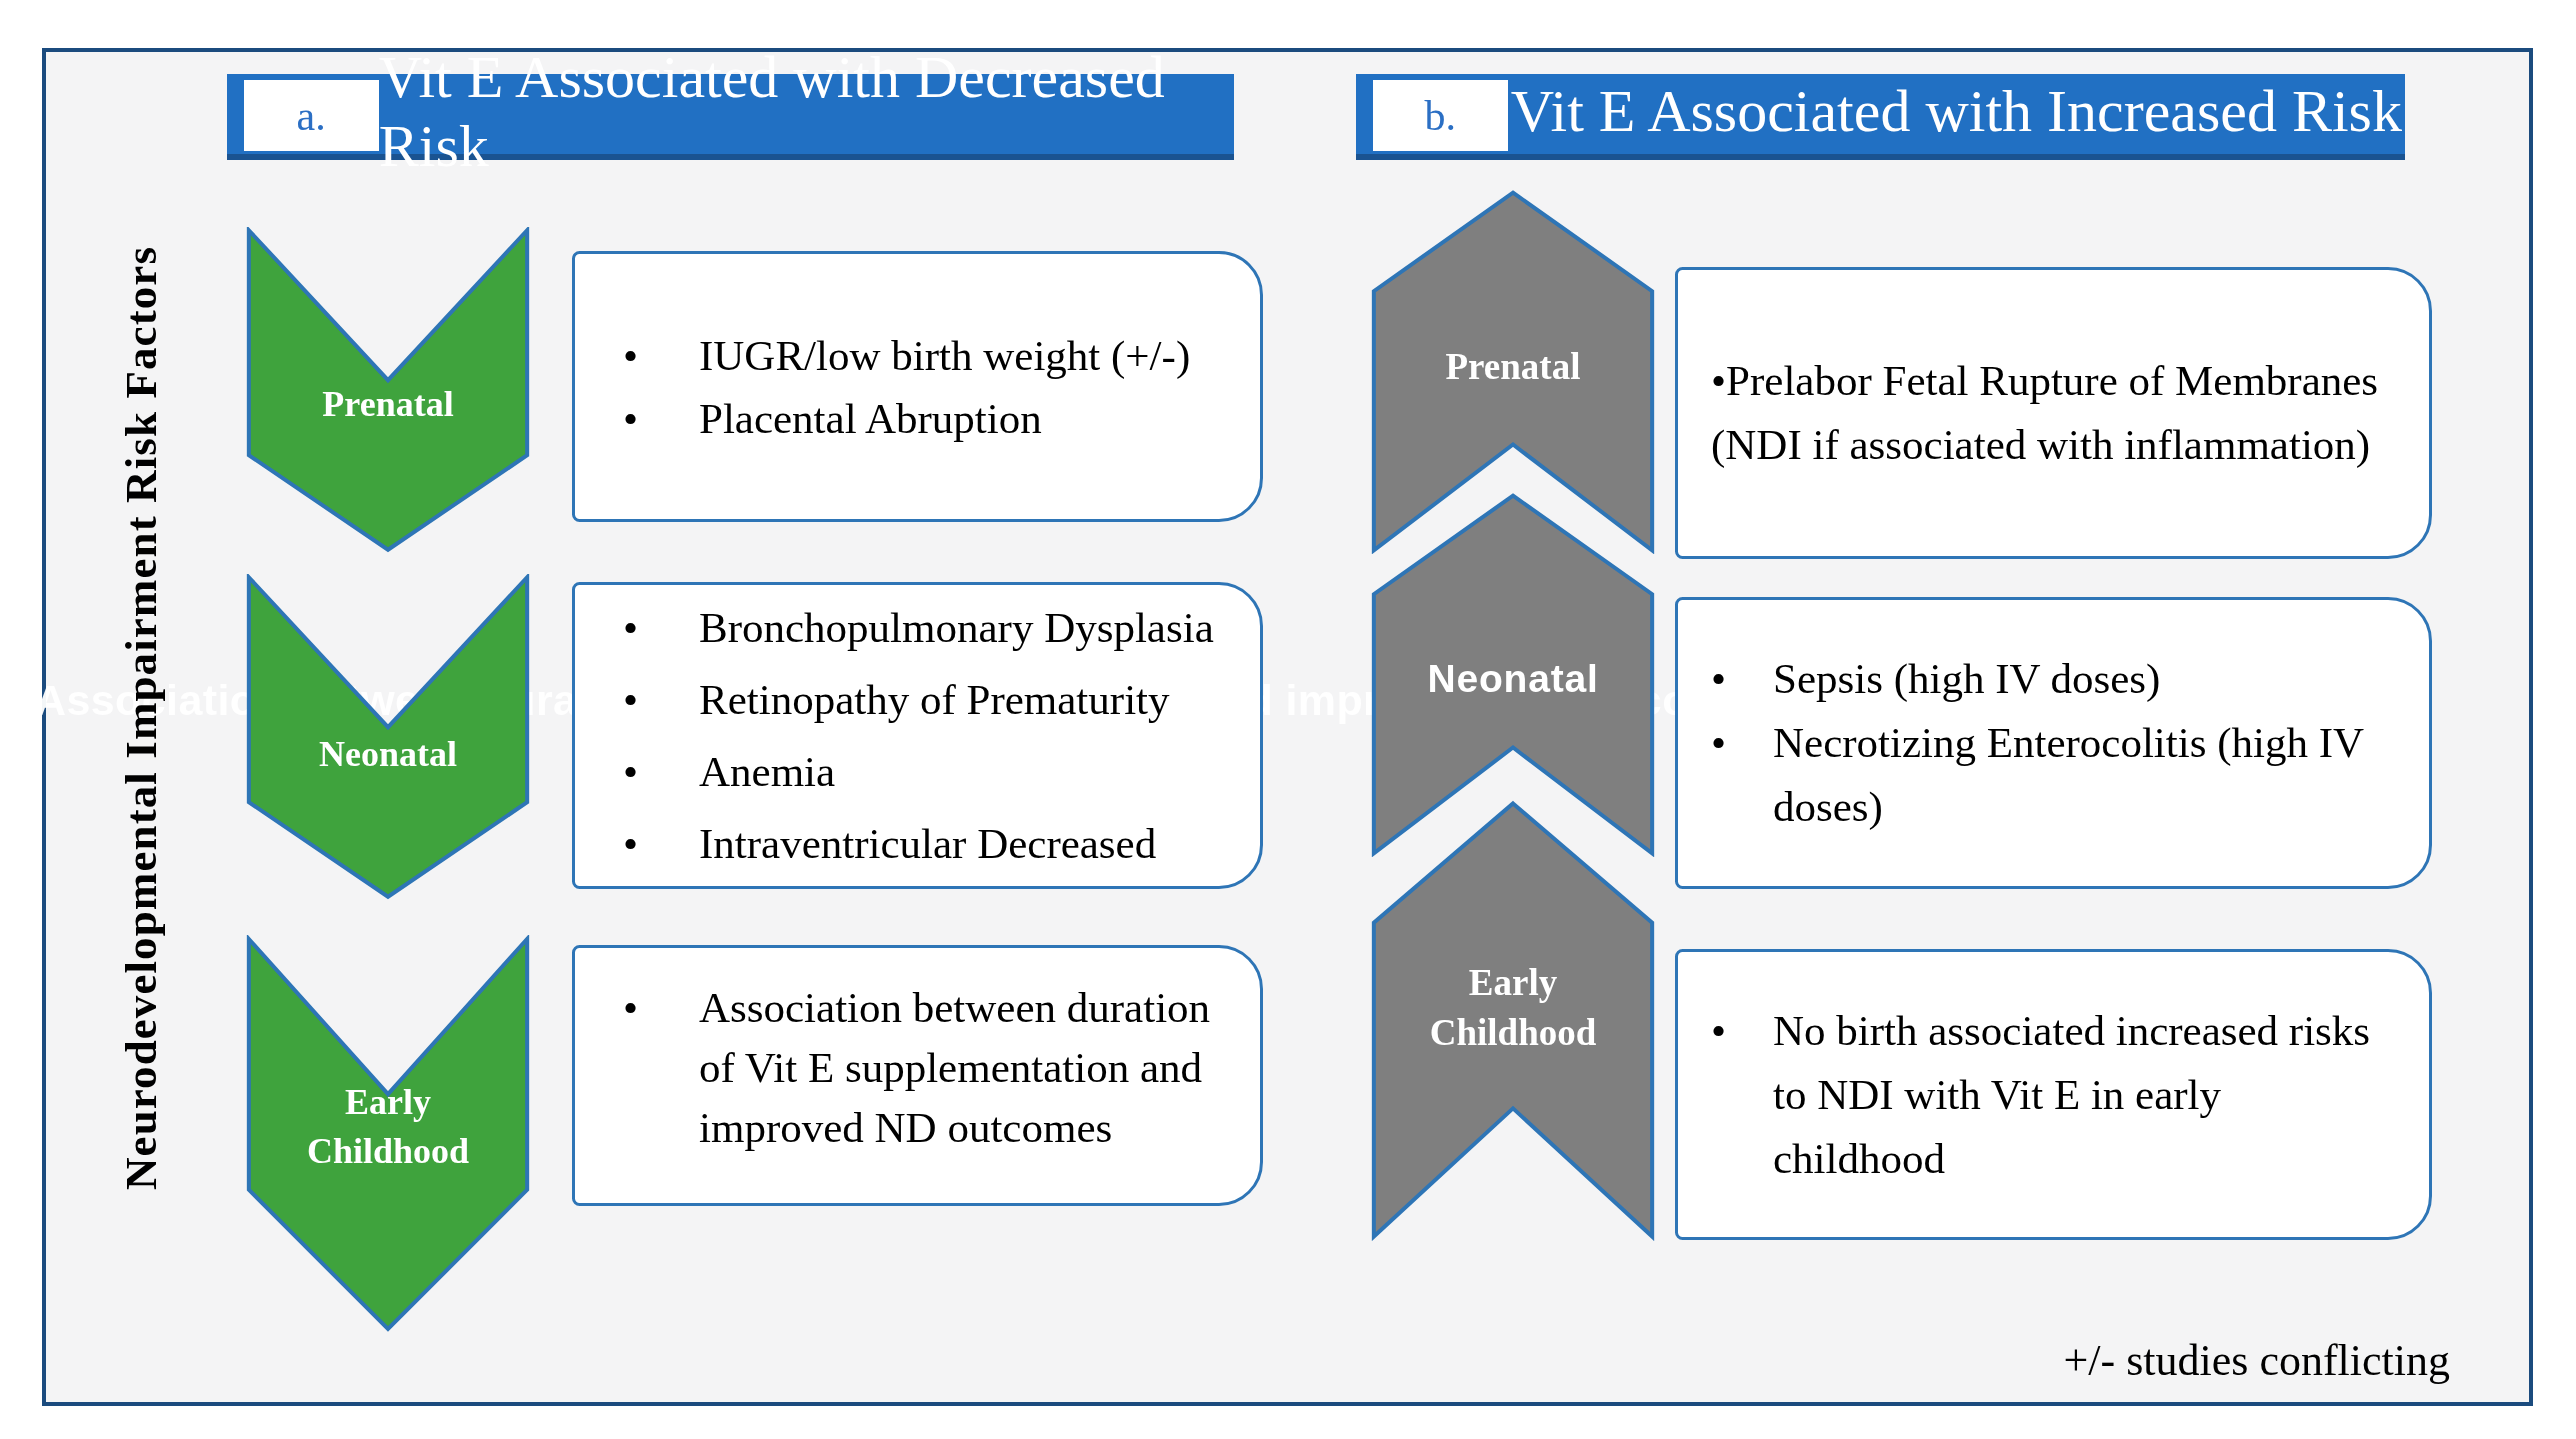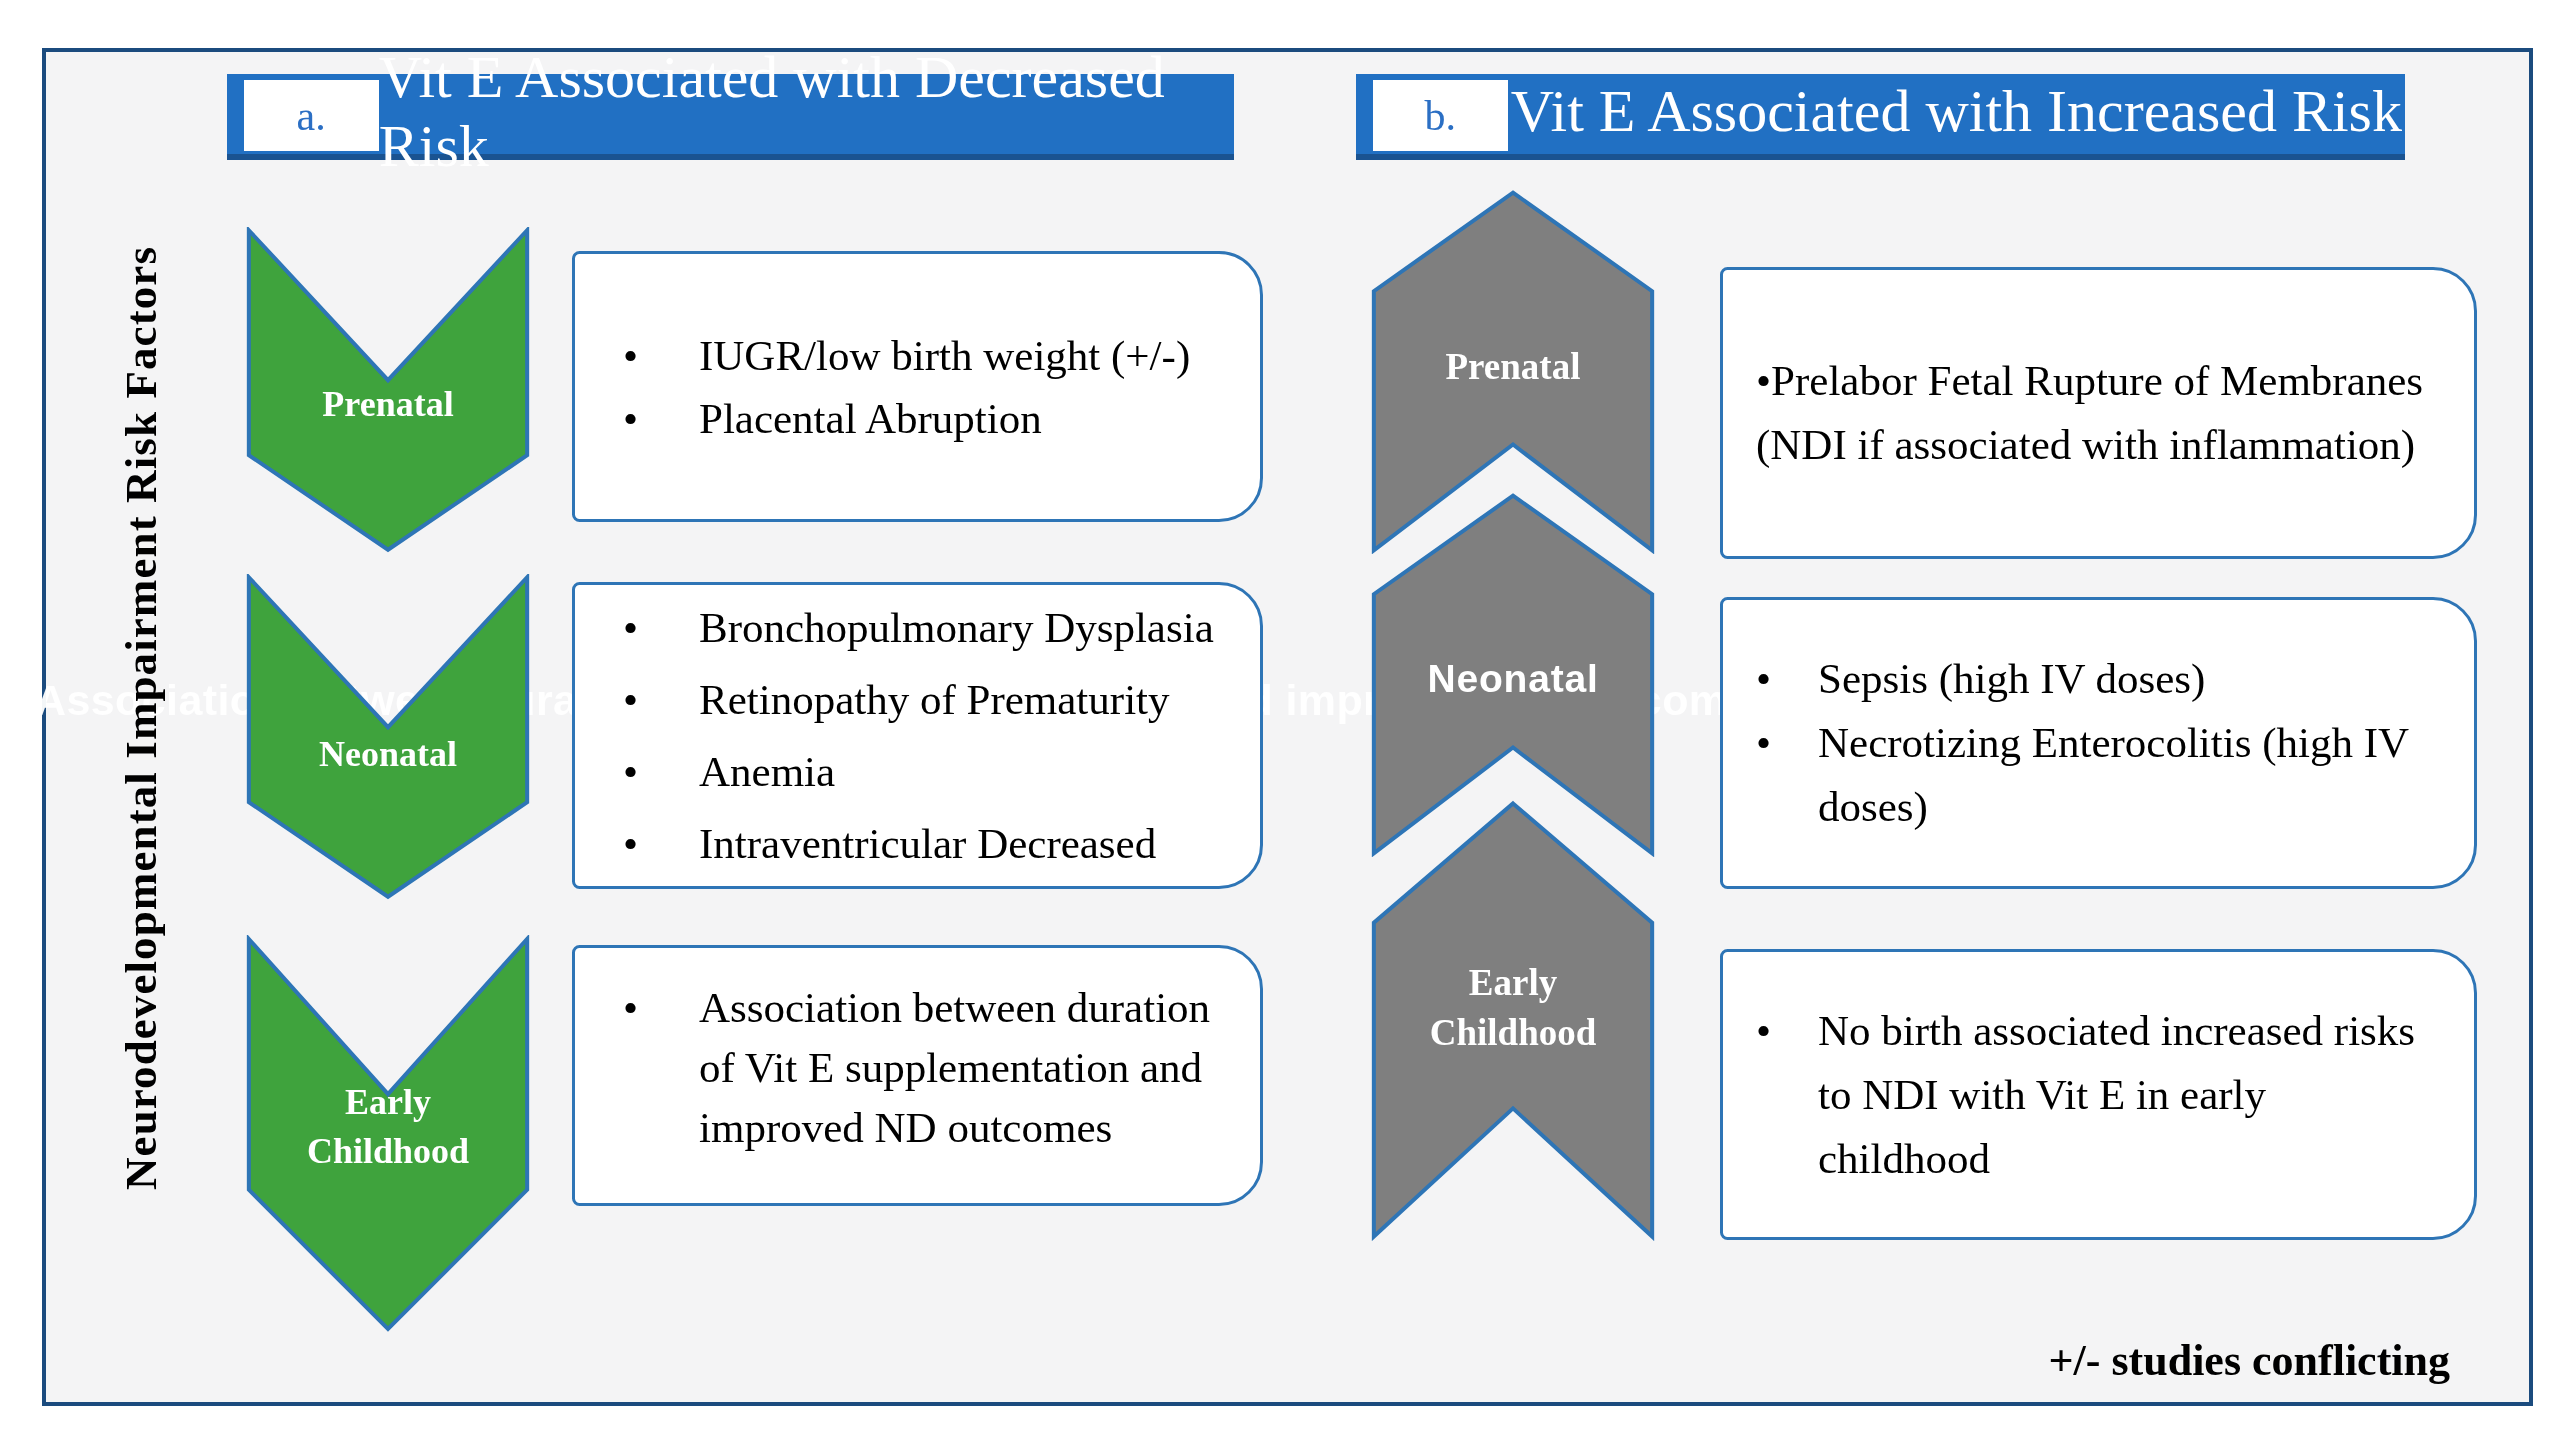--- a/index.html
+++ b/index.html
@@ -29,34 +29,34 @@
   .chev-label{position:absolute;left:0;width:100%;text-align:center;color:#ffffff;font-weight:700;
               font-size:36px;z-index:4;line-height:1.35;}
   .chev-label.two-line{padding:0 53px;box-sizing:border-box;}
   .chev-label.sans{font-family:"Liberation Sans","DejaVu Sans",sans-serif;font-size:39px;letter-spacing:0.8px;}
   .chev-a{left:246px;width:284px;}
   .chev-b{left:1371px;width:284px;}
   
   .rbox{position:absolute;background:#ffffff;border:3.8px solid #2e75b6;z-index:3;box-sizing:border-box;
         border-radius:7.6px 44px 44px 7.6px;display:flex;flex-direction:column;justify-content:center;}
   .rbox-a{left:572px;width:691px;padding:7.6px 19.7px 7.6px 48px;}
-  .rbox-b{left:1720px;width:757px;padding:7.6px 30px 7.6px 33px;}
+  .rbox-b{left:1675px;width:757px;padding:7.6px 30px 7.6px 33px;}
   .item{display:flex;font-size:43px;}
   .item .dot{flex:0 0 44px;}
   .rbox-b .item .dot{flex:0 0 30px;}
   .item .txt{flex:1;margin-left:32px;}
   .item-flat{font-size:43px;}
   .item-flat::before{content:"\2022 ";}
   .lh-a1 .item{line-height:63px;}
   .lh-a2 .item{line-height:72px;}
   .lh-a3 .item{line-height:60px;}
   .lh-b .item,.lh-b .item-flat,.item-flat{line-height:64px;}
   .top-align{justify-content:flex-start;padding-top:30px;}
   
-  .footnote{position:absolute;right:126px;top:1335px;font-size:44px;color:#000;z-index:3;font-weight:bold;}
+  .footnote{position:absolute;right:126px;top:1335px;font-size:44px;color:#000;z-index:3;}
 </style>
 </head>
 <body>
 
 <div class="canvas">
   <div class="frame"></div>
 
   <div class="watermark">Association between duration of Vit E supplementation and improved ND outcomes</div>
 
   <div class="vtitle">Neurodevelopmental Impairment Risk Factors</div>

